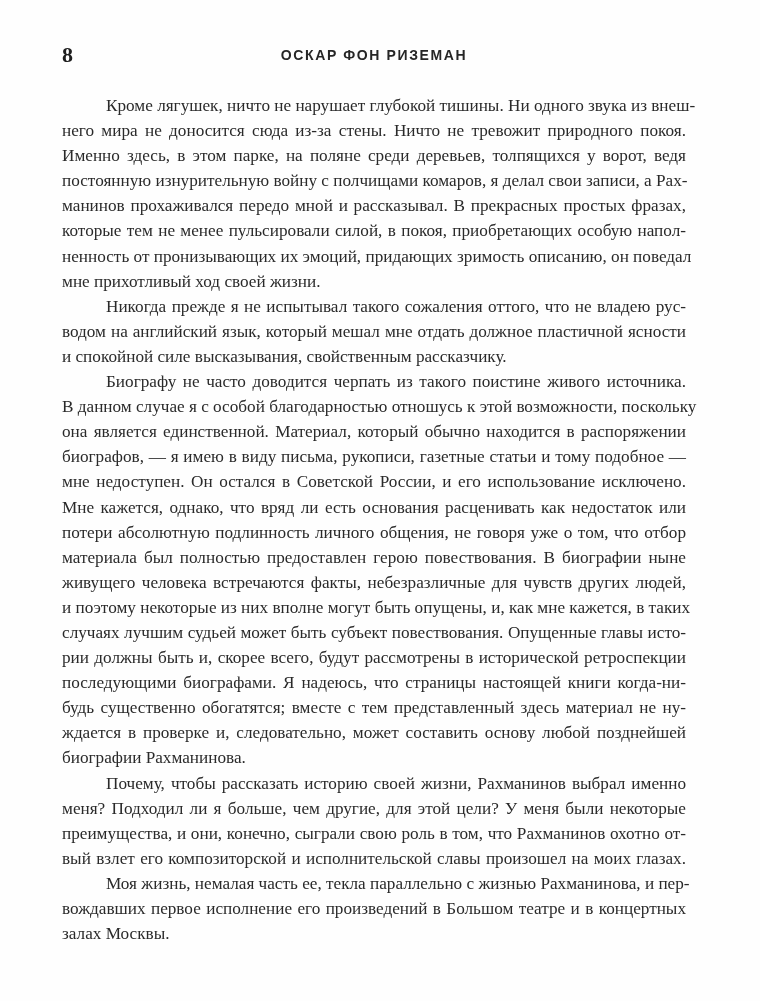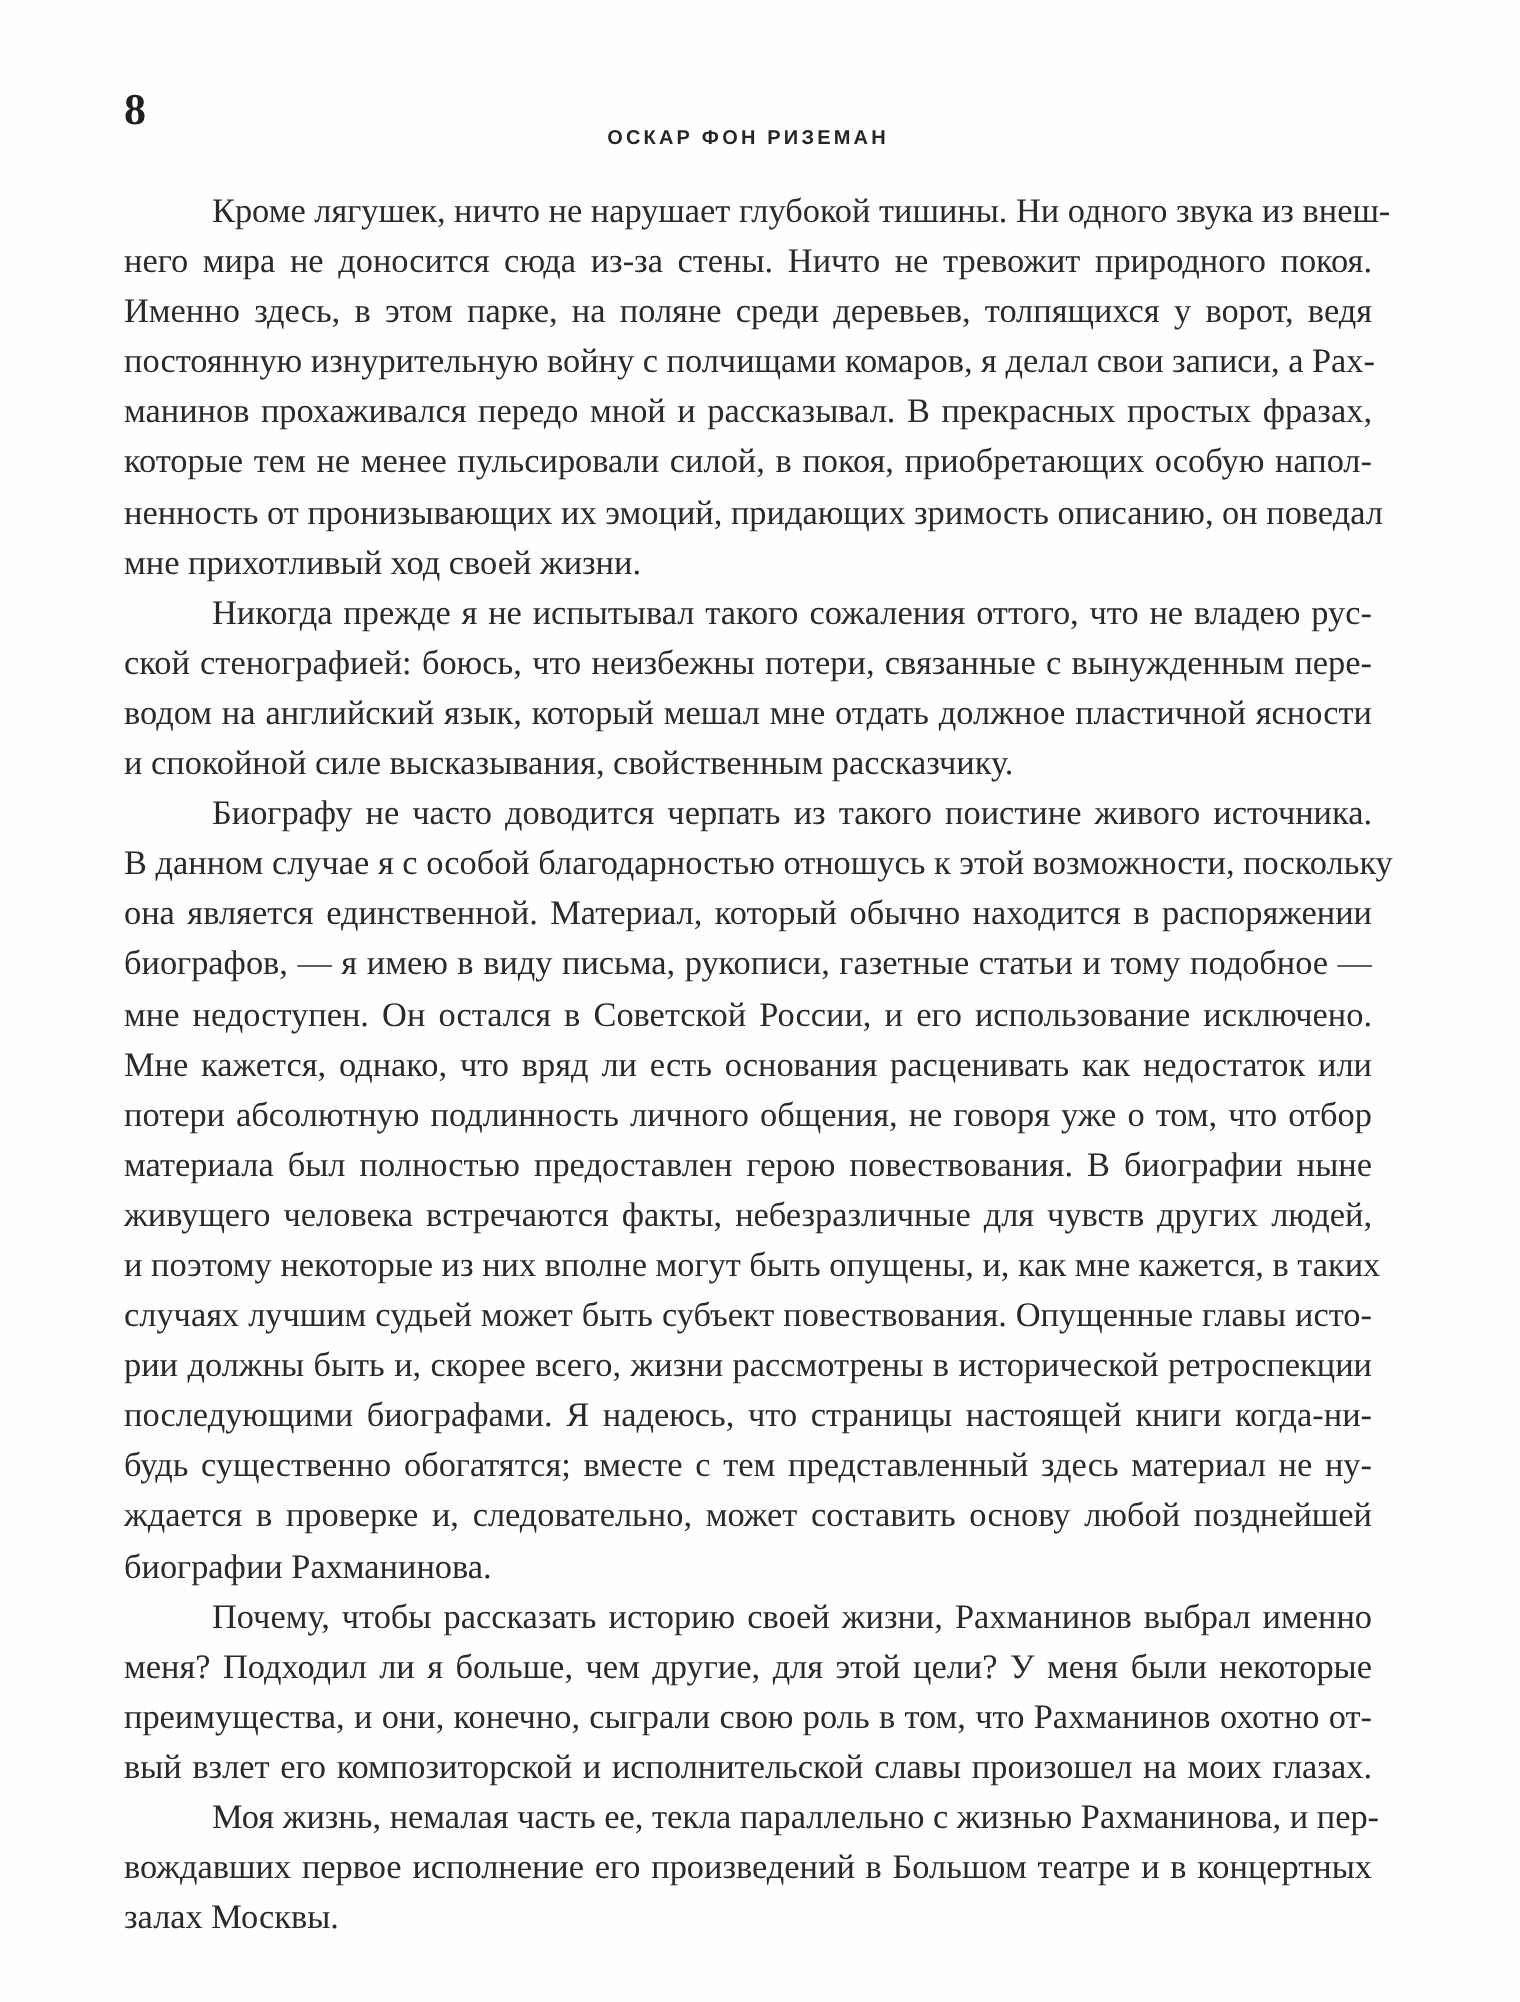--- a/index.html
+++ b/index.html
@@ -10,22 +10,22 @@
   }
   .running-head {
     position: absolute; top: 42px; left: 62px; width: 624px; height: 30px;
   }
   .page-number {
     position: absolute; left: 0; top: 0;
     font-family: "Liberation Serif", serif; font-weight: bold; font-size: 22px;
     color: #1f1f1f;
   }
   .book-author {
-    position: absolute; left: 0; right: 0; top: 22px; text-align: center;
-    font-family: "Liberation Sans", sans-serif; font-weight: bold; font-size: 10px;
+    position: absolute; left: 0; right: 0; top: 5px; text-align: center;
+    font-family: "Liberation Sans", sans-serif; font-weight: bold; font-size: 14px;
     letter-spacing: 1.6px; color: #262626;
   }
   .body-text {
     position: absolute; left: 62px; top: 93px; width: 624px;
     font-family: "Liberation Serif", serif; font-size: 17.2px; line-height: 25.1px;
     color: #2a2a2a; text-align: justify;
   }
   .line {
     display: block; white-space: nowrap; text-align: justify;
     text-align-last: justify; height: 25.1px; overflow: visible;
@@ -47,37 +47,36 @@
         <span class="line">него мира не доносится сюда из-за стены. Ничто не тревожит природного покоя.</span>
         <span class="line">Именно здесь, в этом парке, на поляне среди деревьев, толпящихся у ворот, ведя</span>
         <span class="line">постоянную изнурительную войну с полчищами комаров, я делал свои записи, а Рах-</span>
         <span class="line">манинов прохаживался передо мной и рассказывал. В прекрасных простых фразах,</span>
         <span class="line">которые тем не менее пульсировали силой, в покоя, приобретающих особую напол-</span>
         <span class="line">ненность от пронизывающих их эмоций, придающих зримость описанию, он поведал</span>
         <span class="line last">мне прихотливый ход своей жизни.</span>
       </div>
       <div>
         <span class="line indent">Никогда прежде я не испытывал такого сожаления оттого, что не владею рус-</span>
-        <span class="line">ской стенографией: боюсь, что неизбежны потери, связанные с вынужденным пере-</span>
         <span class="line">водом на английский язык, который мешал мне отдать должное пластичной ясности</span>
         <span class="line last">и спокойной силе высказывания, свойственным рассказчику.</span>
       </div>
       <div>
         <span class="line indent">Биографу не часто доводится черпать из такого поистине живого источника.</span>
         <span class="line">В данном случае я с особой благодарностью отношусь к этой возможности, поскольку</span>
         <span class="line">она является единственной. Материал, который обычно находится в распоряжении</span>
         <span class="line">биографов, — я имею в виду письма, рукописи, газетные статьи и тому подобное —</span>
         <span class="line">мне недоступен. Он остался в Советской России, и его использование исключено.</span>
         <span class="line">Мне кажется, однако, что вряд ли есть основания расценивать как недостаток или</span>
         <span class="line">потери абсолютную подлинность личного общения, не говоря уже о том, что отбор</span>
         <span class="line">материала был полностью предоставлен герою повествования. В биографии ныне</span>
         <span class="line">живущего человека встречаются факты, небезразличные для чувств других людей,</span>
         <span class="line">и поэтому некоторые из них вполне могут быть опущены, и, как мне кажется, в таких</span>
         <span class="line">случаях лучшим судьей может быть субъект повествования. Опущенные главы исто-</span>
-        <span class="line">рии должны быть и, скорее всего, жизни рассмотрены в исторической ретроспекции</span>
+        <span class="line">рии должны быть и, скорее всего, будут рассмотрены в исторической ретроспекции</span>
         <span class="line">последующими биографами. Я надеюсь, что страницы настоящей книги когда-ни-</span>
         <span class="line">будь существенно обогатятся; вместе с тем представленный здесь материал не ну-</span>
         <span class="line">ждается в проверке и, следовательно, может составить основу любой позднейшей</span>
         <span class="line last">биографии Рахманинова.</span>
       </div>
       <div>
         <span class="line indent">Почему, чтобы рассказать историю своей жизни, Рахманинов выбрал именно</span>
         <span class="line">меня? Подходил ли я больше, чем другие, для этой цели? У меня были некоторые</span>
         <span class="line">преимущества, и они, конечно, сыграли свою роль в том, что Рахманинов охотно от-</span>
       </div>

